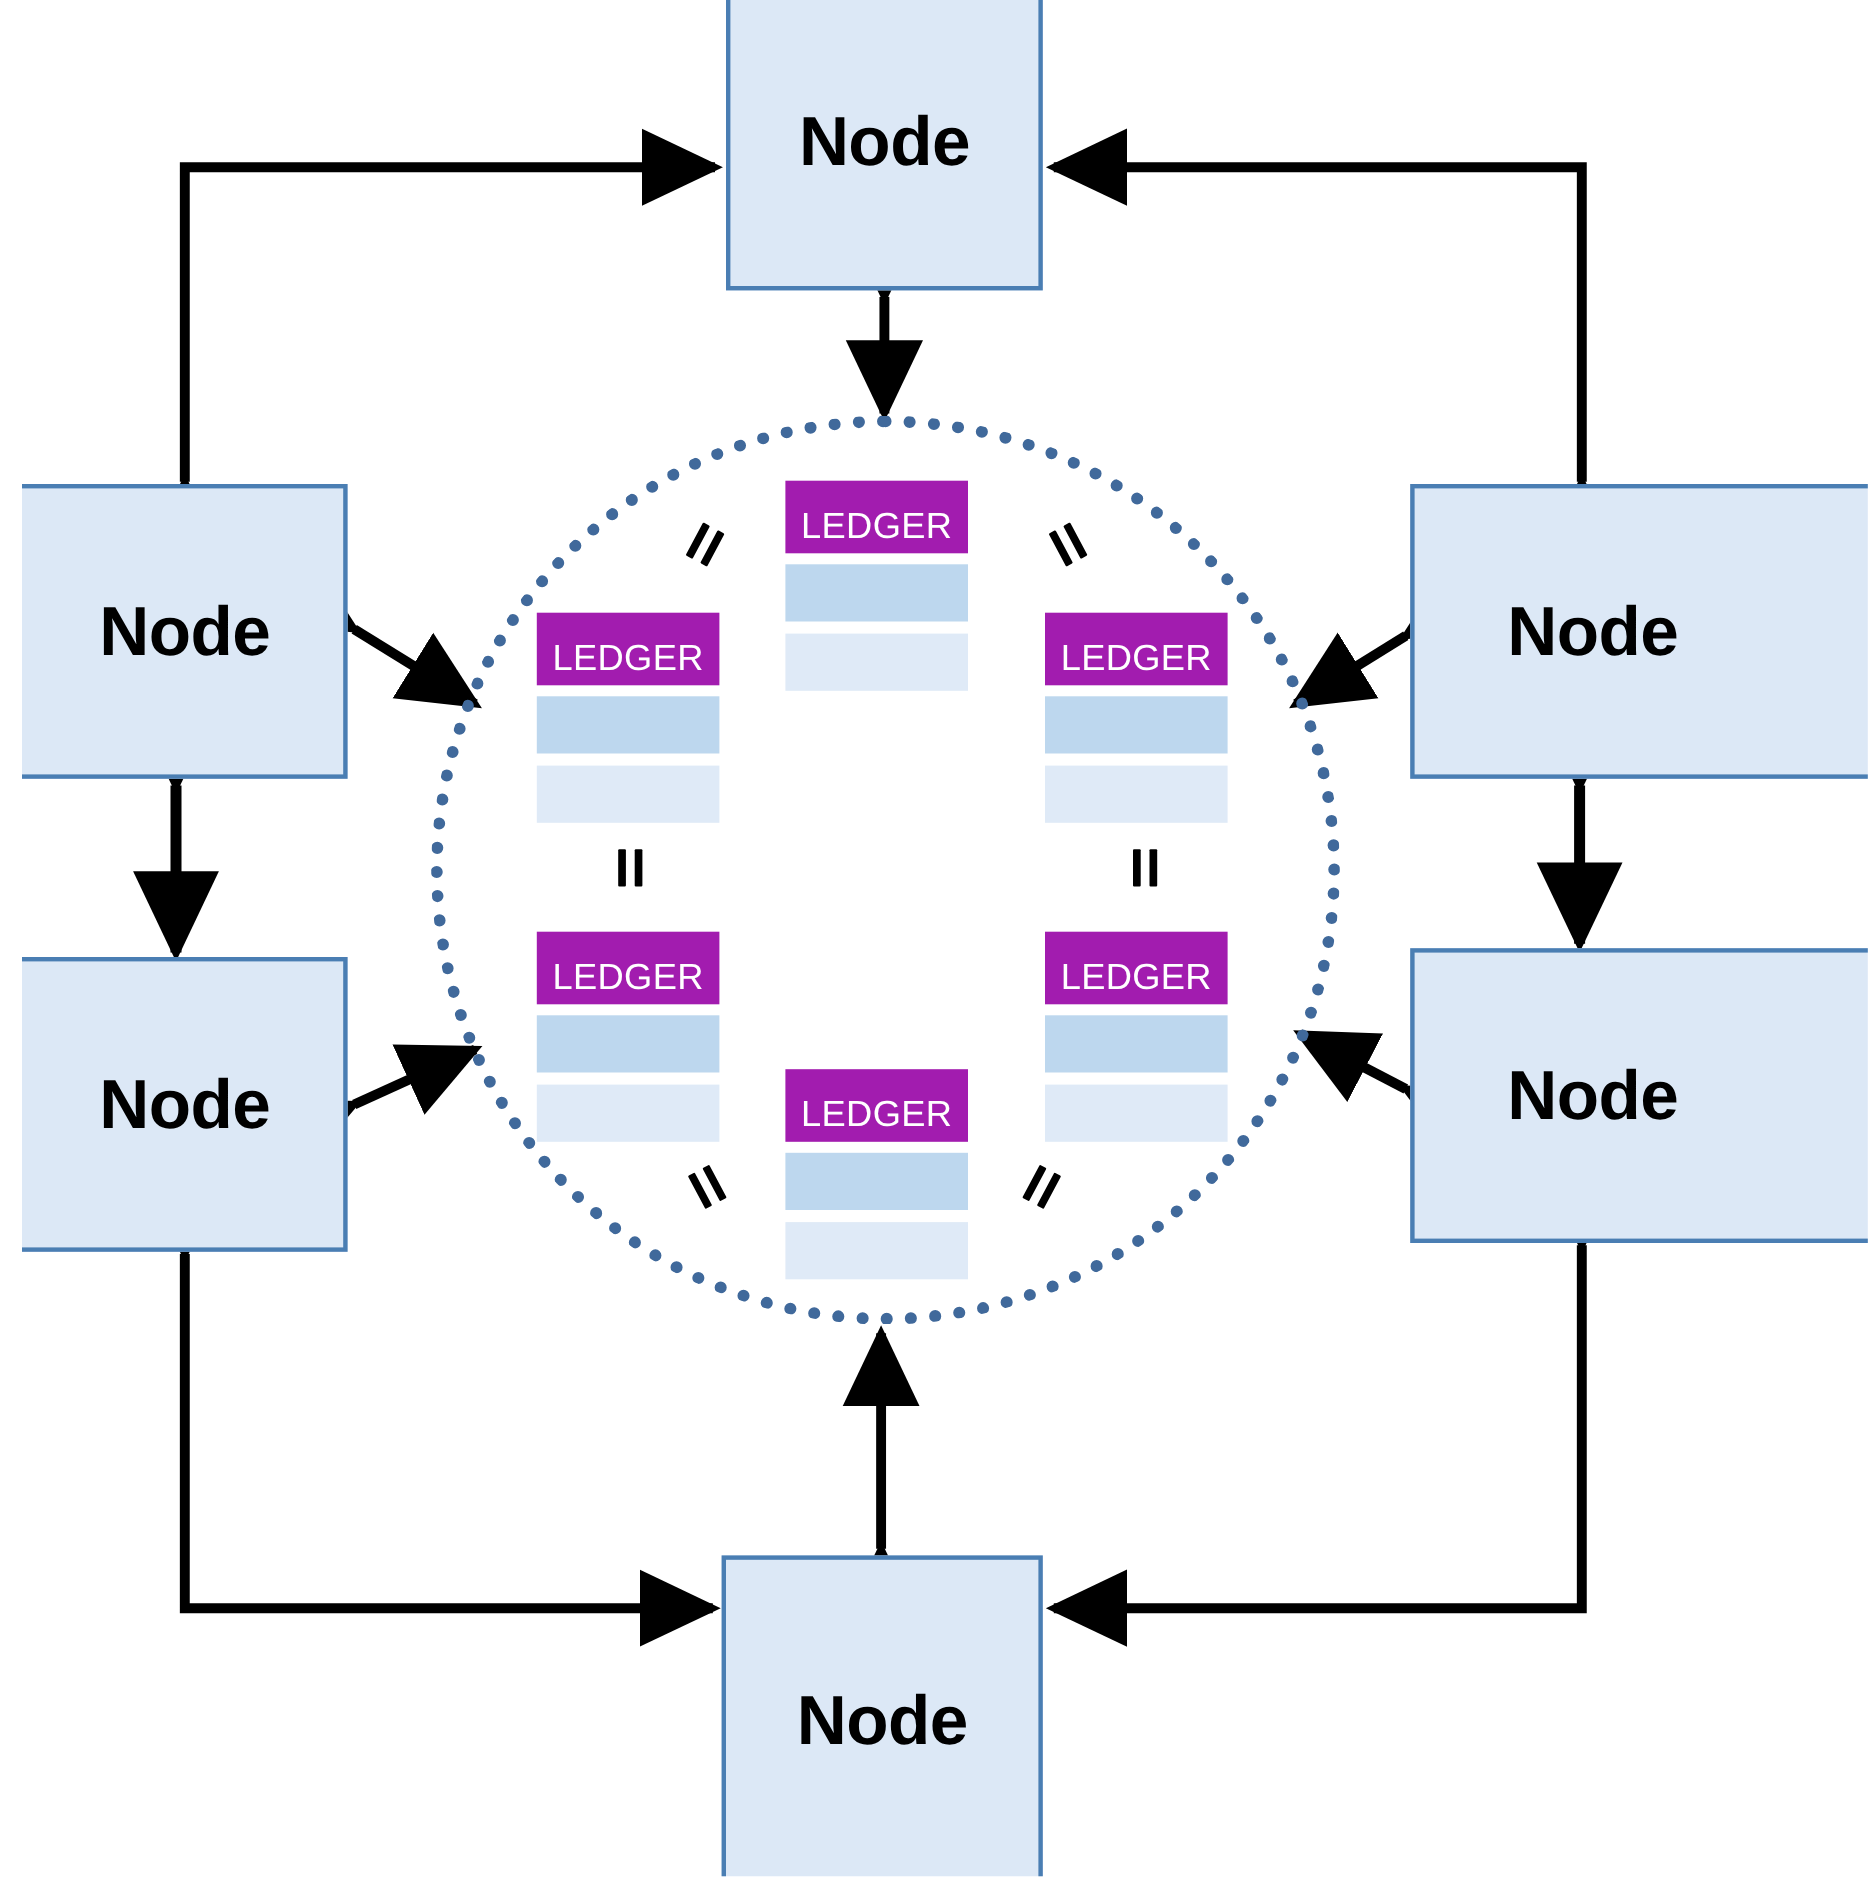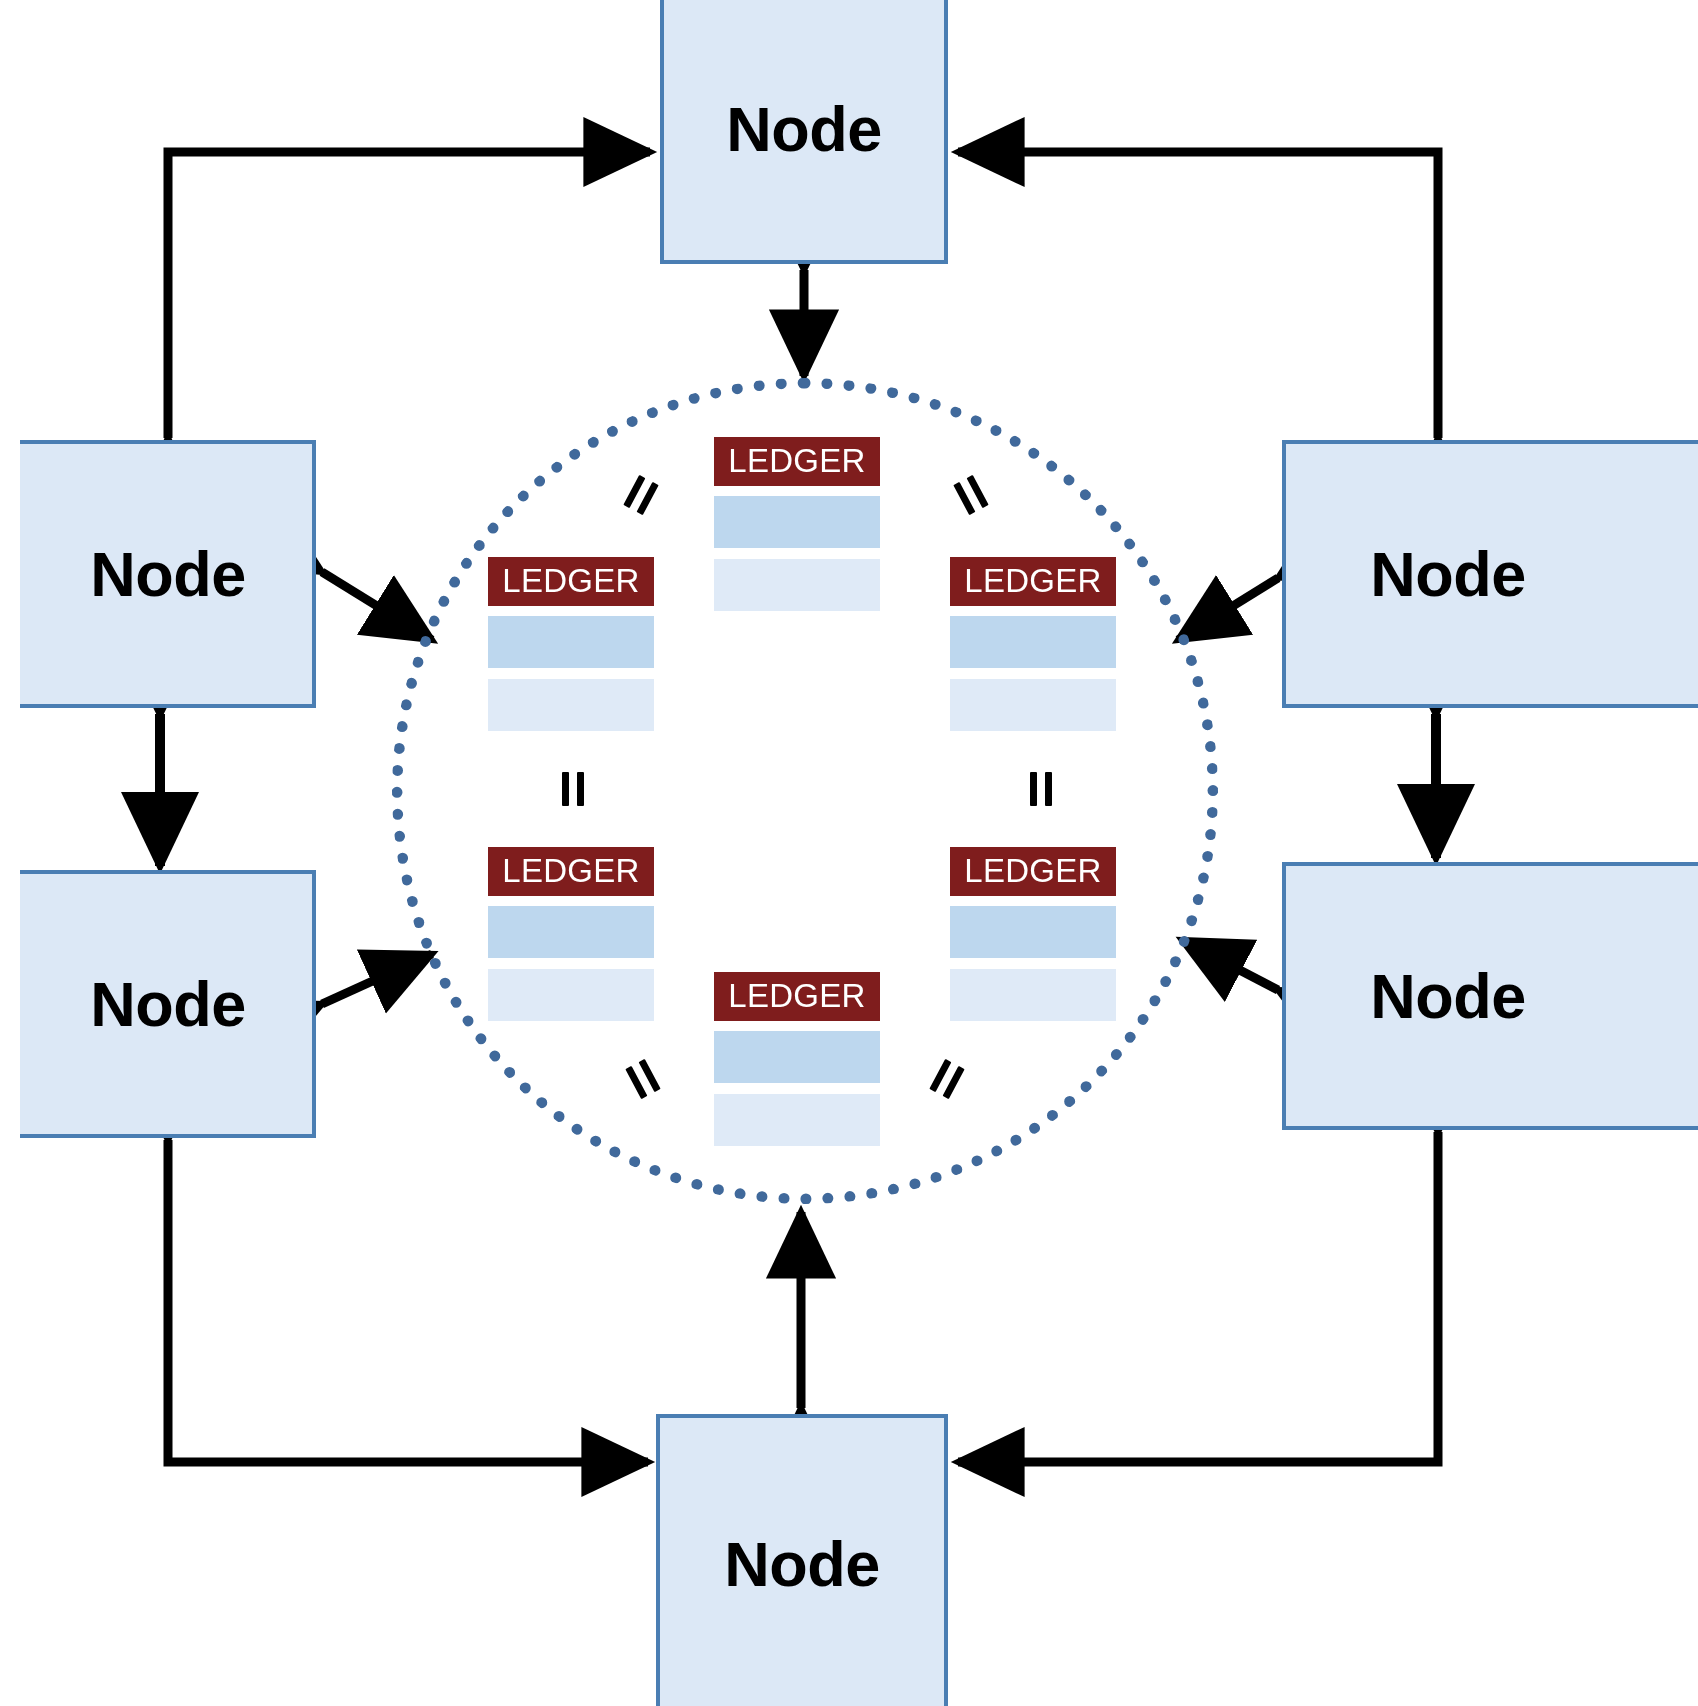--- a/index.html
+++ b/index.html
@@ -61,27 +61,27 @@
     border: 11px dotted #40699b;
     box-sizing: border-box;
   }
 
   
   .ledger {
     position: absolute;
     width: 166px;
   }
   .ledger-header {
-    background: #7f1d1d;
+    background: #a21caf;
     color: #ffffff;
     font-family: "Liberation Sans", sans-serif;
     font-size: 33px;
     font-weight: normal;
     text-align: center;
-    padding: 7px 0 9px 0;
+    padding: 24px 0 9px 0;
     letter-spacing: 0.3px;
     line-height: 1;
   }
   .ledger-row-1 {
     background: #bdd7ee;
     height: 52px;
     margin-top: 10px;
   }
   .ledger-row-2 {
     background: #dfeaf7;

